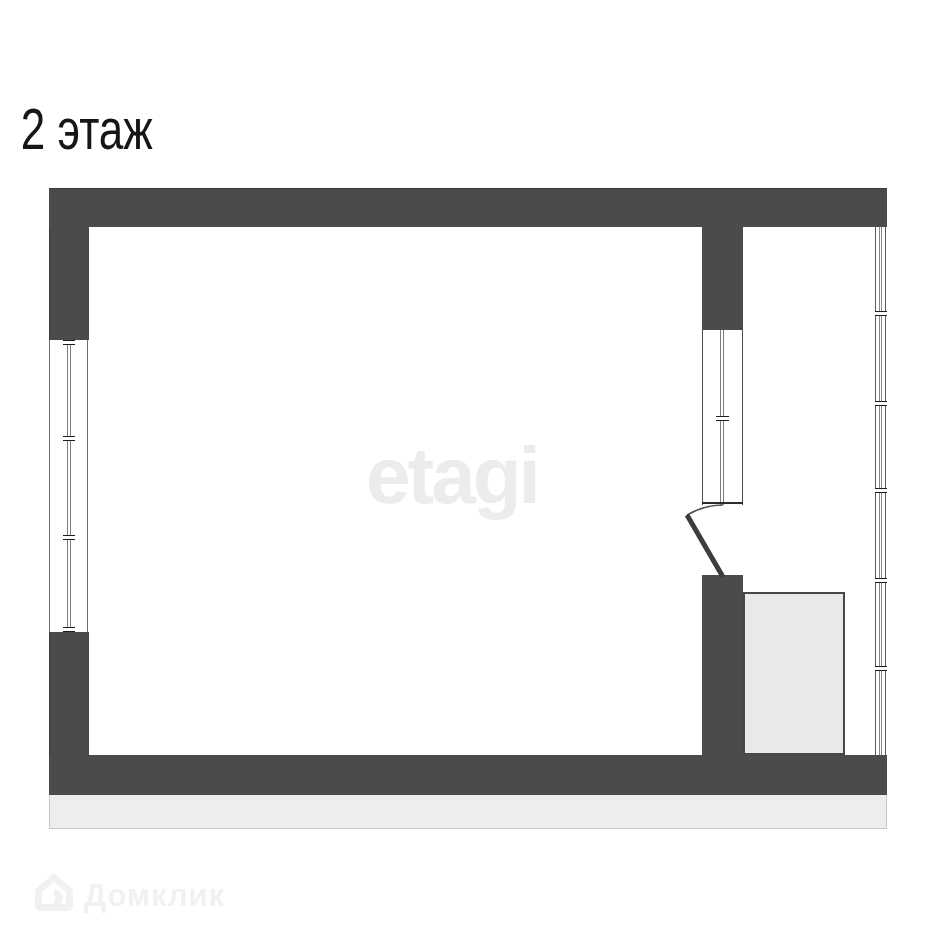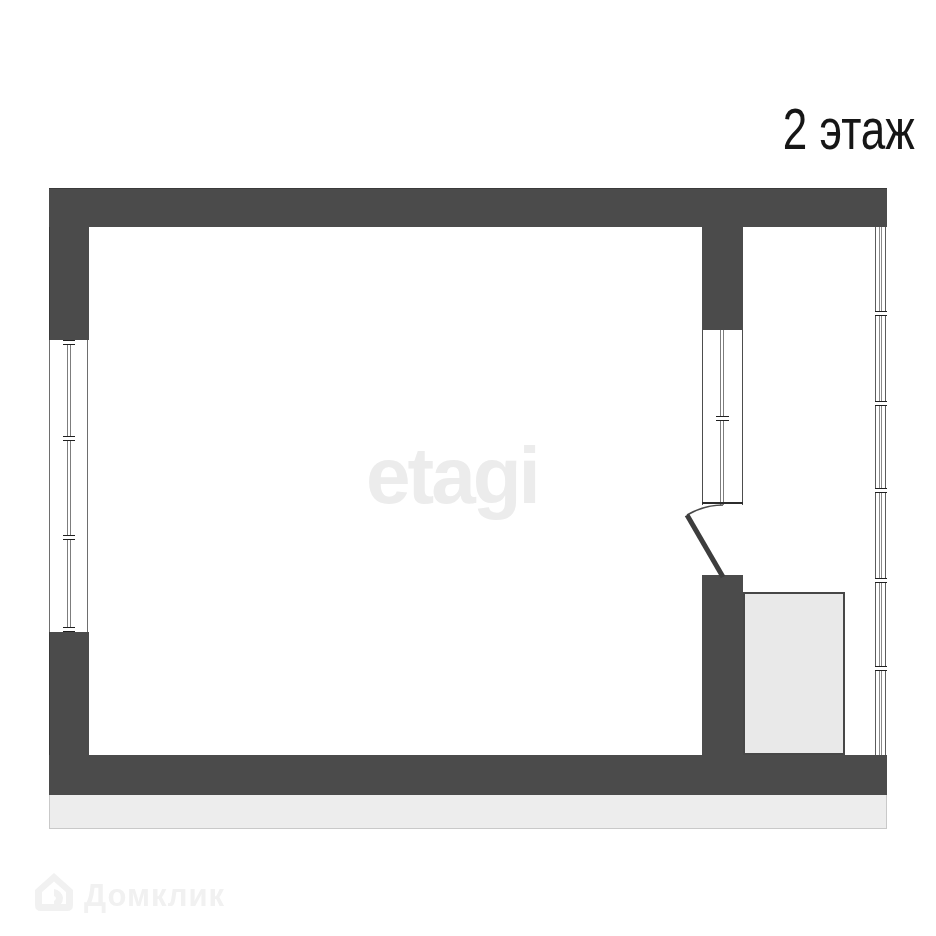--- a/index.html
+++ b/index.html
@@ -1,20 +1,20 @@
 <!DOCTYPE html>
 <html><head>
 <meta charset="utf-8">
 <style>
   html,body{margin:0;padding:0;background:#fff;}
   .screen{position:relative;width:936px;height:936px;background:#fff;overflow:hidden;
           font-family:"Liberation Sans",sans-serif;}
 
   
-  .title{position:absolute;top:100px;left:0;right:0;text-align:right;color:#161616;}
+  .title{position:absolute;top:100px;left:0;right:0;text-align:left;color:#161616;}
   .title span{display:inline-block;font-size:58px;font-weight:400;line-height:1.0;
               transform:scaleX(0.76);transform-origin:50% 50%;white-space:nowrap;}
 
   
   .plan{position:absolute;left:49px;top:188px;width:838px;height:642px;}
   .plan *{box-sizing:border-box;}
 
   .wall{position:absolute;background:#4b4b4b;}
   .wall-top{left:0;top:0;width:838px;height:39px;box-shadow:inset 0 1px 0 #3a3a3a;}
   .wall-left-upper{left:0;top:39px;width:40px;height:113px;box-shadow:inset 1px 0 0 #3a3a3a;}

